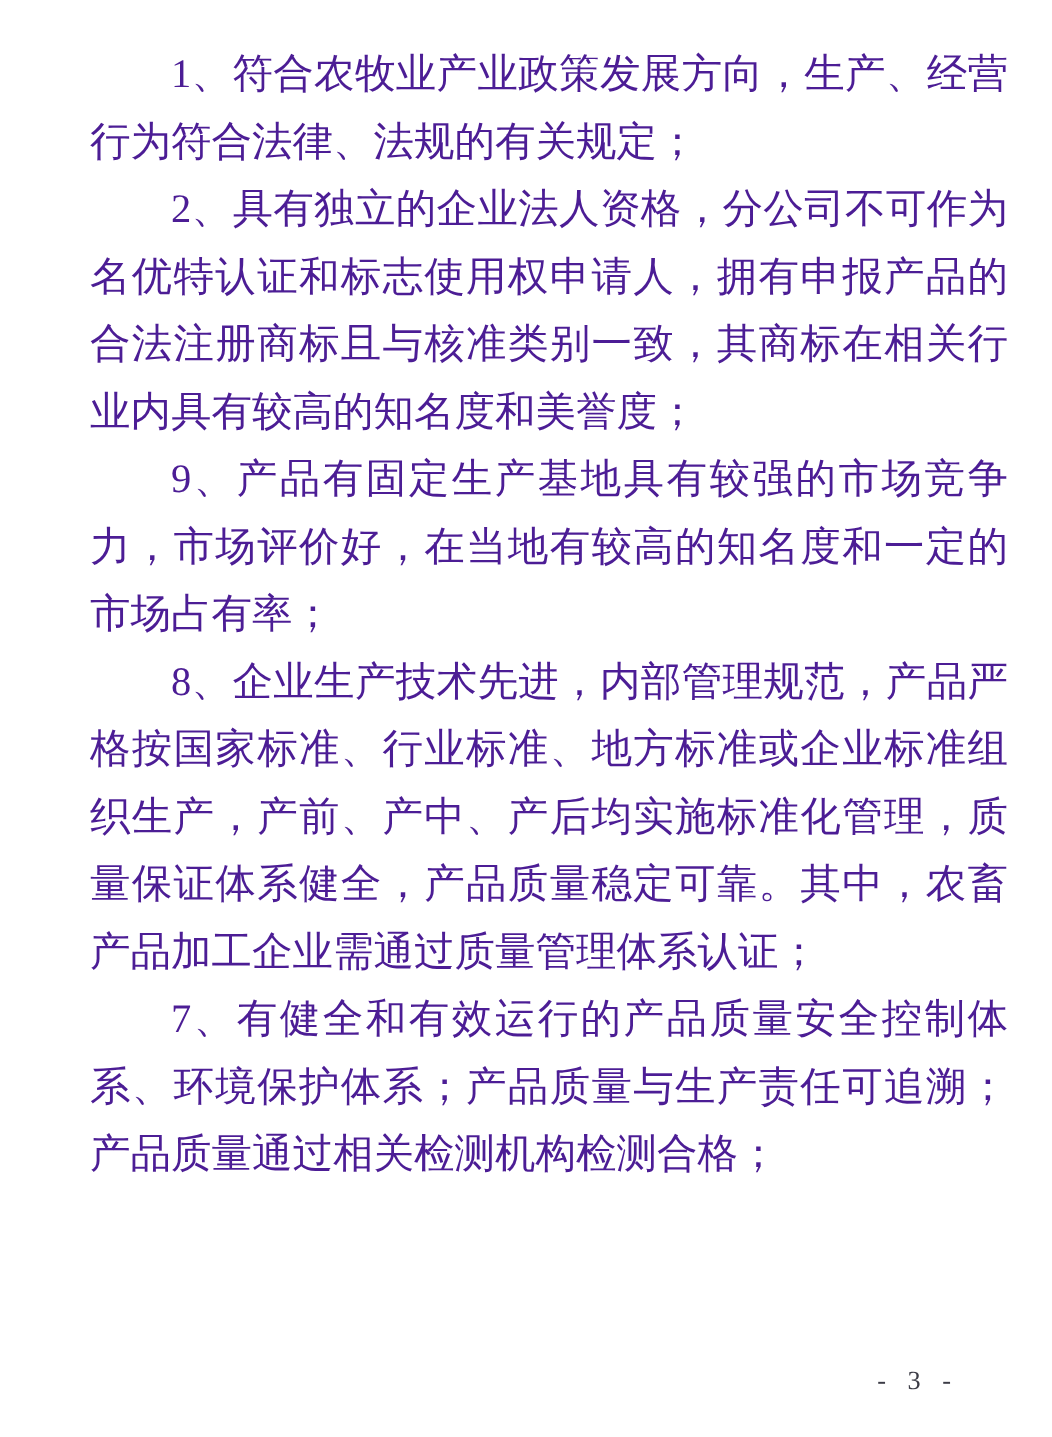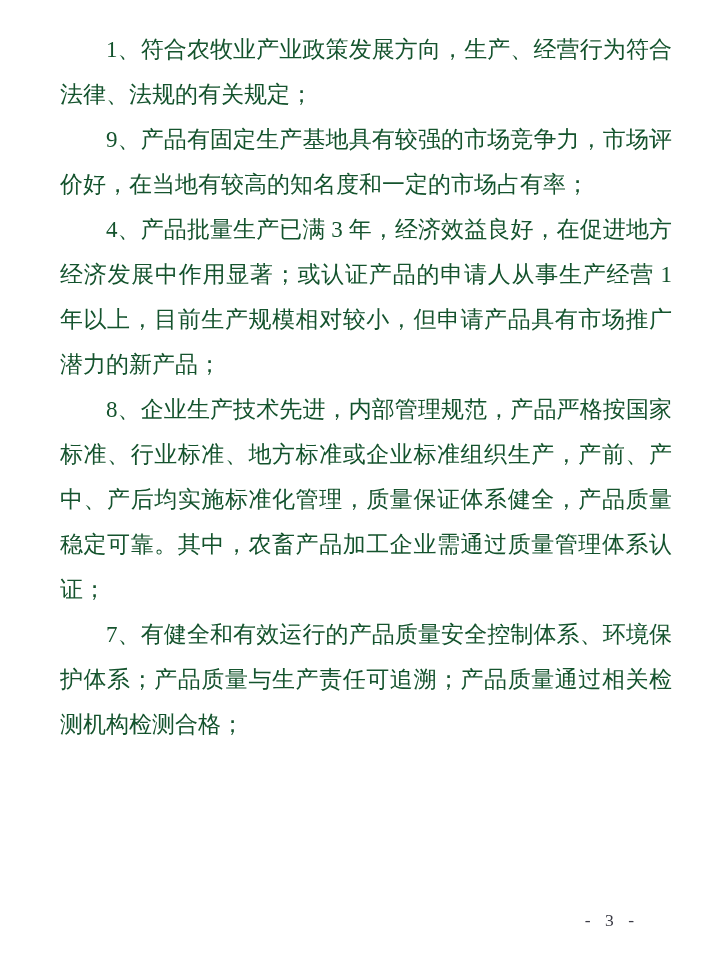--- a/index.html
+++ b/index.html
@@ -14,22 +14,22 @@
     margin: 0 auto;
     background: #ffffff;
     overflow: hidden;
     font-family: "Liberation Serif", serif;
   }
   .doc-body {
     position: absolute;
     left: 60px;
     top: 27px;
     width: 612px;
-    color: #14532d;
-    font-size: 23px;
+    color: #4c1d95;
+    font-size: 27px;
     line-height: 45px;
     text-align: justify;
     text-justify: inter-ideograph;
   }
   .doc-body p {
     margin: 0;
     padding: 0;
     text-indent: 2em;
     word-break: break-all;
   }
@@ -44,19 +44,19 @@
     font-family: "Liberation Serif", serif;
     white-space: nowrap;
   }
 </style>
 </head>
 <body>
 
 <div class="page">
   <div class="doc-body">
     <p>1、符合农牧业产业政策发展方向，生产、经营行为符合法律、法规的有关规定；</p>
+    <p>2、具有独立的企业法人资格，分公司不可作为名优特认证和标志使用权申请人，拥有申报产品的合法注册商标且与核准类别一致，其商标在相关行业内具有较高的知名度和美誉度；</p>
     <p>9、产品有固定生产基地具有较强的市场竞争力，市场评价好，在当地有较高的知名度和一定的市场占有率；</p>
-    <p>4、产品批量生产已满 3 年，经济效益良好，在促进地方经济发展中作用显著；或认证产品的申请人从事生产经营 1 年以上，目前生产规模相对较小，但申请产品具有市场推广潜力的新产品；</p>
     <p>8、企业生产技术先进，内部管理规范，产品严格按国家标准、行业标准、地方标准或企业标准组织生产，产前、产中、产后均实施标准化管理，质量保证体系健全，产品质量稳定可靠。其中，农畜产品加工企业需通过质量管理体系认证；</p>
     <p>7、有健全和有效运行的产品质量安全控制体系、环境保护体系；产品质量与生产责任可追溯；产品质量通过相关检测机构检测合格；</p>
   </div>
   <div class="page-number">- 3 -</div>
 </div>
 
 </body></html>

